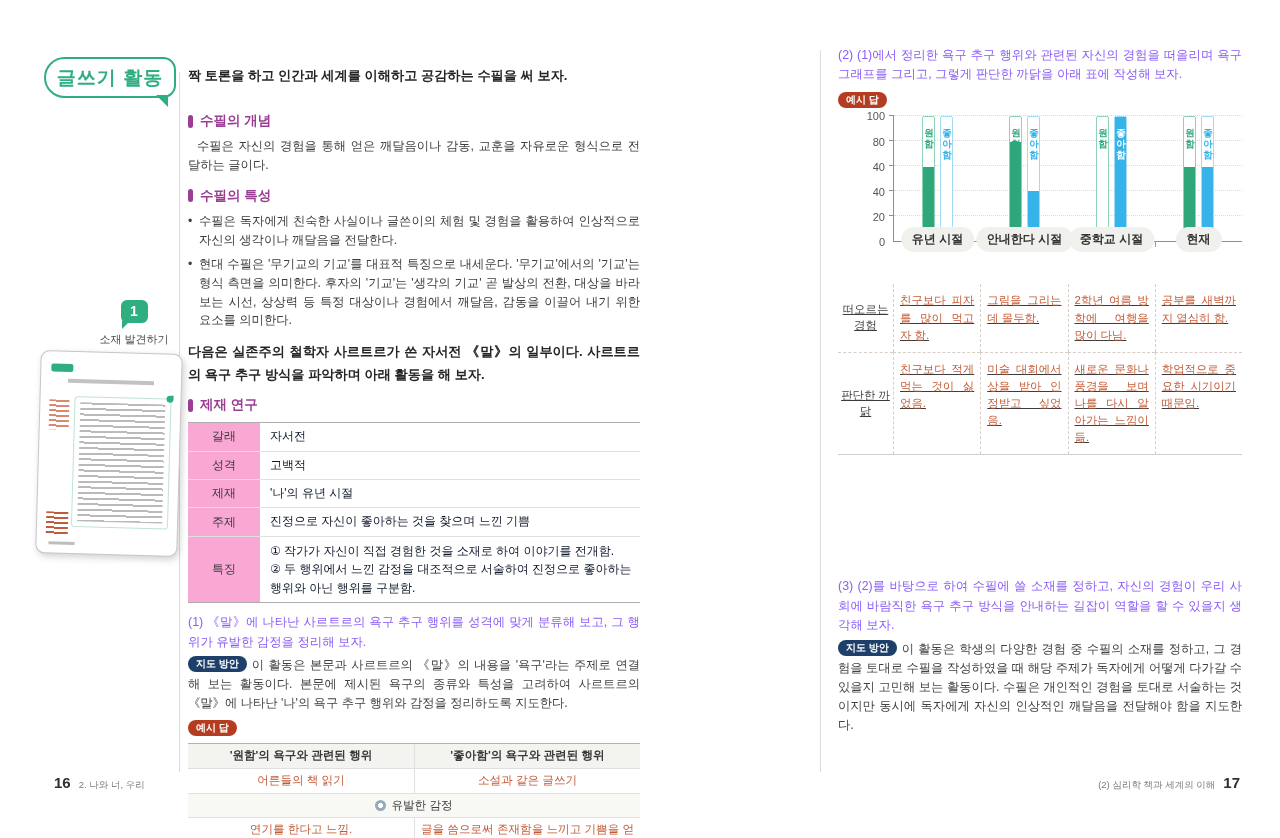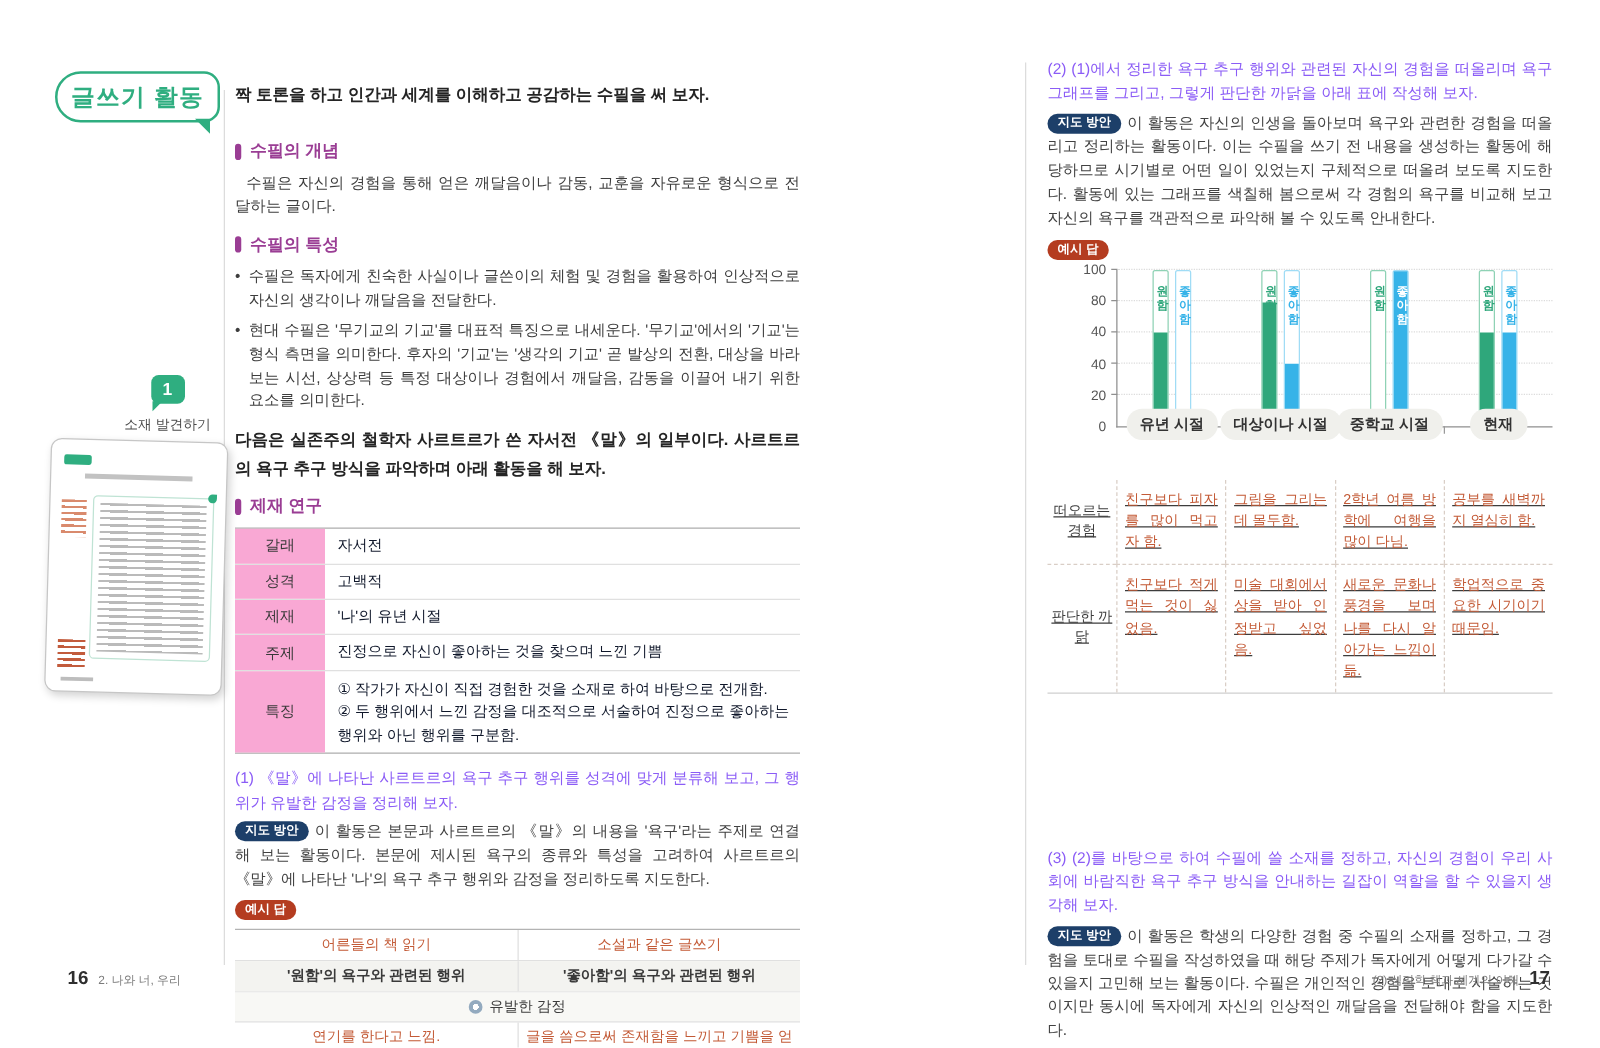--- a/index.html
+++ b/index.html
@@ -184,62 +184,59 @@
         <div class="jj-label">제재</div>
         <div class="jj-val">'나'의 유년 시절</div>
       </div>
       <div class="jj-row">
         <div class="jj-label">주제</div>
         <div class="jj-val">진정으로 자신이 좋아하는 것을 찾으며 느낀 기쁨</div>
       </div>
       <div class="jj-row">
         <div class="jj-label">특징</div>
         <div class="jj-val" style="line-height:1.55;">
-          <div>① 작가가 자신이 직접 경험한 것을 소재로 하여 바탕으로 전개함.</div>
+          <div>① 작가가 자신이 직접 경험한 것을 소재로 하여 이야기를 전개함.</div>
           <div>② 두 행위에서 느낀 감정을 대조적으로 서술하여 진정으로 좋아하는 행위와 아닌 행위를 구분함.</div>
         </div>
       </div>
     </div>
 
     <p class="q-prompt" style="margin-top:10px;">(1) 《말》에 나타난 사르트르의 욕구 추구 행위를 성격에 맞게 분류해 보고, 그 행위가 유발한 감정을 정리해 보자.</p>
 
     <p class="guide-p" style="margin-top:4px;">
       <span class="badge navy">지도 방안</span><span>이 활동은 본문과 사르트르의 《말》의 내용을 '욕구'라는 주제로 연결해 보는 활동이다. 본문에 제시된 욕구의 종류와 특성을 고려하여 사르트르의 《말》에 나타난 '나'의 욕구 추구 행위와 감정을 정리하도록 지도한다.</span>
     </p>
 
     <div style="margin-top:6px;">
       <span class="badge red">예시 답</span>
     </div>
 
     <div class="q1-table">
       <div class="q1-row">
+        <div class="q1-cell q1-head">'원함'의 욕구와 관련된 행위</div>
+        <div class="q1-cell q1-head c2">'좋아함'의 욕구와 관련된 행위</div>
+      </div>
+      <div class="q1-row">
         <div class="q1-cell q1-ans">어른들의 책 읽기</div>
         <div class="q1-cell q1-ans c2">소설과 같은 글쓰기</div>
-      </div>
-      <div class="q1-row">
-        <div class="q1-cell q1-head">'원함'의 욕구와 관련된 행위</div>
-        <div class="q1-cell q1-head c2">'좋아함'의 욕구와 관련된 행위</div>
       </div>
       <div class="q1-mid">
         <span class="flower-icon"></span><span>유발한 감정</span>
       </div>
       <div class="q1-row" style="border-top:1px solid #e0e0e0;">
         <div class="q1-cell q1-ans">연기를 한다고 느낌.</div>
         <div class="q1-cell q1-ans c2">글을 씀으로써 존재함을 느끼고 기쁨을 얻음.</div>
       </div>
     </div>
   </div>
 
   <div class="content cr">
 
     <p class="q-prompt" style="margin-top:46px;">(2) (1)에서 정리한 욕구 추구 행위와 관련된 자신의 경험을 떠올리며 욕구 그래프를 그리고, 그렇게 판단한 까닭을 아래 표에 작성해 보자.</p>
 
-    <p class="guide-p" style="margin-top:5px;">
-      <span class="badge navy">지도 방안</span><span>이 활동은 자신의 인생을 돌아보며 욕구와 관련한 경험을 떠올리고 정리하는 활동이다. 이는 수필을 쓰기 전 내용을 생성하는 활동에 해당하므로 시기별로 어떤 일이 있었는지 구체적으로 떠올려 보도록 지도한다. 활동에 있는 그래프를 색칠해 봄으로써 각 경험의 욕구를 비교해 보고 자신의 욕구를 객관적으로 파악해 볼 수 있도록 안내한다.</span>
-    </p>
 
     <div style="margin-top:6px;">
       <span class="badge red">예시 답</span>
     </div>
 
     <div class="chart">
       <div class="chart-yaxis">
           <div class="ytick" style="bottom: 0%;">0</div>
           <div class="ytick" style="bottom: 20%;">20</div>
           <div class="ytick" style="bottom: 40%;">40</div>
@@ -273,21 +270,21 @@
             <div class="bar-pair">
               <div class="bar" style="border-color: rgb(143, 210, 181);">
                 <div class="bar-fill" style="height: 80%; background: rgb(47, 167, 123);"></div>
                 <div class="bar-label" style="color: rgb(47, 167, 123);">원함</div>
               </div>
               <div class="bar" style="border-color: rgb(160, 220, 245);">
                 <div class="bar-fill" style="height: 40%; background: rgb(54, 179, 232);"></div>
                 <div class="bar-label" style="color: rgb(54, 179, 232);">좋아함</div>
               </div>
             </div>
-            <div class="cat-pill">대상이나 시절</div>
+            <div class="cat-pill">안내한다 시절</div>
           </div>
           <div class="bar-group">
             <div class="bar-pair">
               <div class="bar" style="border-color: rgb(143, 210, 181);">
                 <div class="bar-fill" style="height: 0%; background: rgb(47, 167, 123);"></div>
                 <div class="bar-label" style="color: rgb(47, 167, 123);">원함</div>
               </div>
               <div class="bar" style="border-color: rgb(160, 220, 245);">
                 <div class="bar-fill" style="height: 100%; background: rgb(54, 179, 232);"></div>
                 <div class="bar-label" style="color: rgb(255, 255, 255);">좋아함</div>

